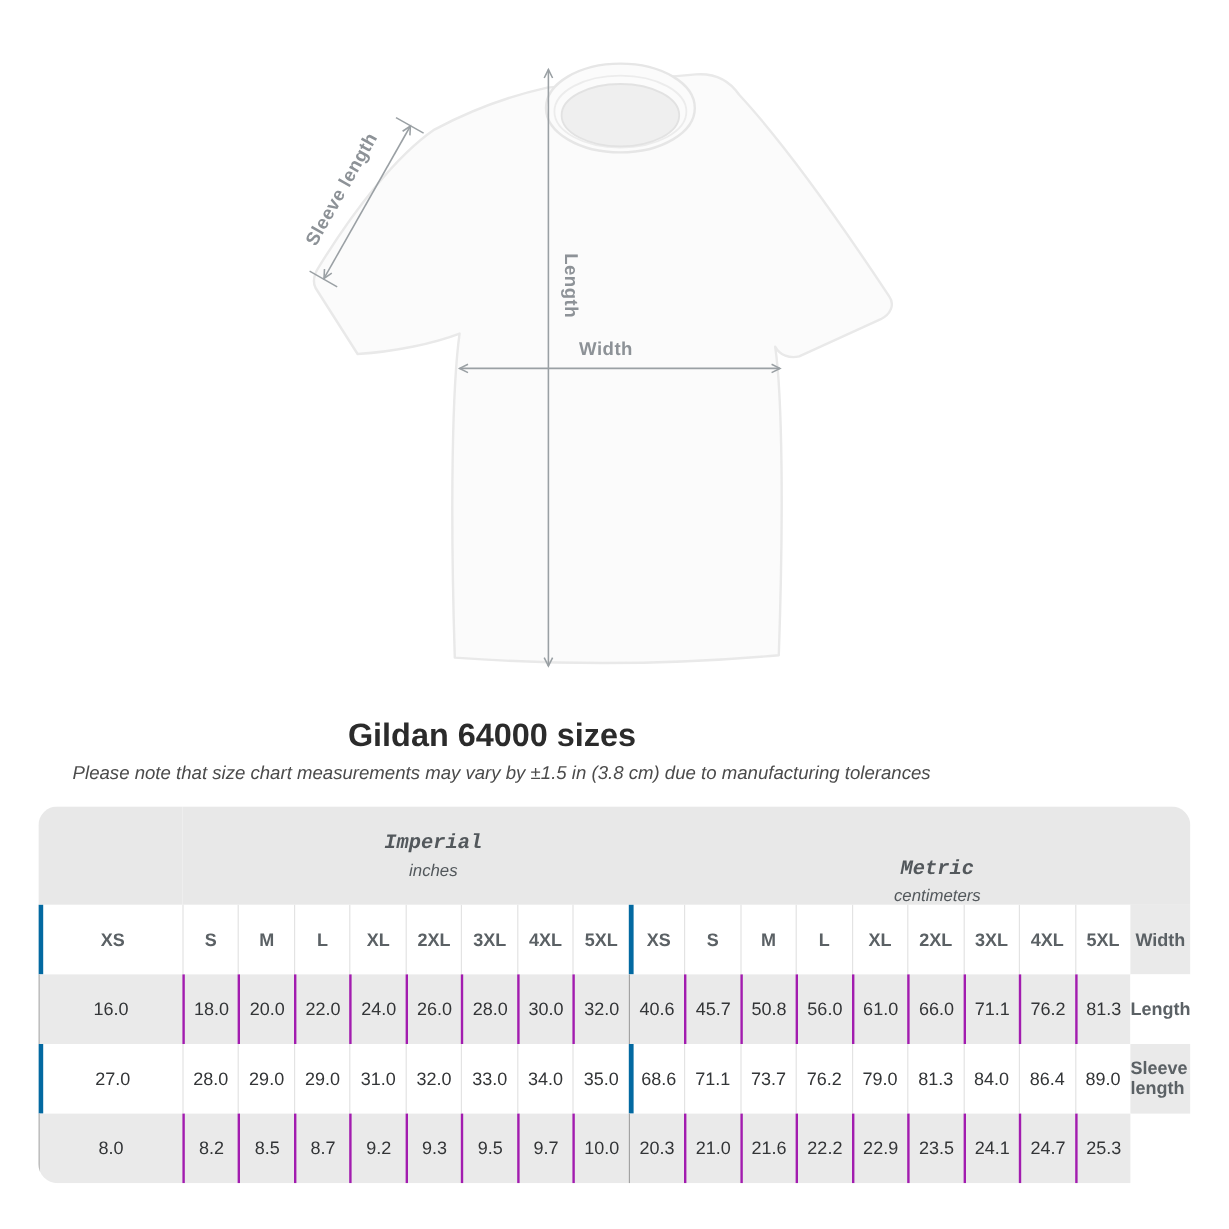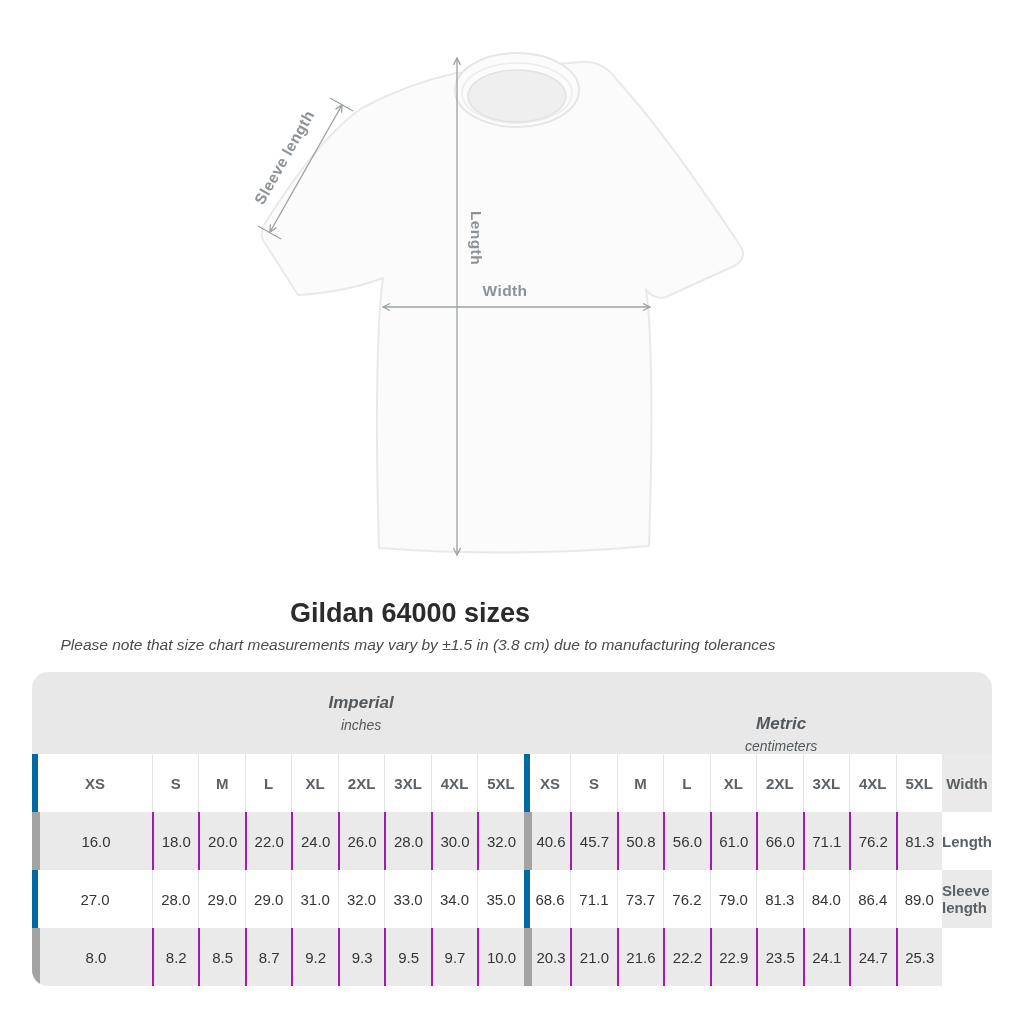--- a/index.html
+++ b/index.html
@@ -25,31 +25,31 @@
   
   .size-table {
     position:absolute; left:32px; top:672px; width:960px;
     display:grid;
     grid-template-columns:120px repeat(18, 1fr);
     grid-template-rows:82px 58px 58px 58px 58px;
     border-radius:16px; overflow:hidden; background:#ffffff;
   }
   .size-table > div { display:flex; align-items:center; justify-content:center; }
   .band { background:#e8e8e8; flex-direction:column; }
-  .band-label { font-weight:bold; font-style:italic; font-size:17px; color:#53585c; }
+  .band-label { font-weight:bold; font-style:italic; font-size:17px; color:#53585c;font-family:Liberation Mono, monospace; }
   .band-sub   { font-style:italic; font-size:14px; color:#53585c; margin-top:4px; }
   .hdr { font-weight:bold; font-size:15px; color:#5b6165; }
   .lbl { font-weight:bold; font-size:15px; color:#5b6165; }
   .val { font-size:15px; color:#333537; }
   .rw { background:#ffffff; }
   .rg { background:#eaeaea; }
   .rw.s1 { border-left:1px solid #e3e3e3; }
-  .rw.sw { border-left:6px solid #0369a1; }
+  .rw.sw { border-left:4px solid #0369a1; }
   .rg.s1 { border-left:2px solid #a21caf; }
-  .rg.sw { border-left:8px solid #a3a3a3; }
+  .rg.sw { border-left:1px solid #a3a3a3; }
 </style>
 </head>
 <body>
 
 <svg class="diagram" viewBox="0 0 1024 580" xmlns="http://www.w3.org/2000/svg">
   <defs>
     <marker id="arr" markerWidth="12" markerHeight="12" refX="8" refY="4.5" orient="auto-start-reverse" markerUnits="userSpaceOnUse">
       <polyline points="1,1 8,4.5 1,8" fill="none" stroke="#9aa0a4" stroke-width="1.3"></polyline>
     </marker>
   </defs>

